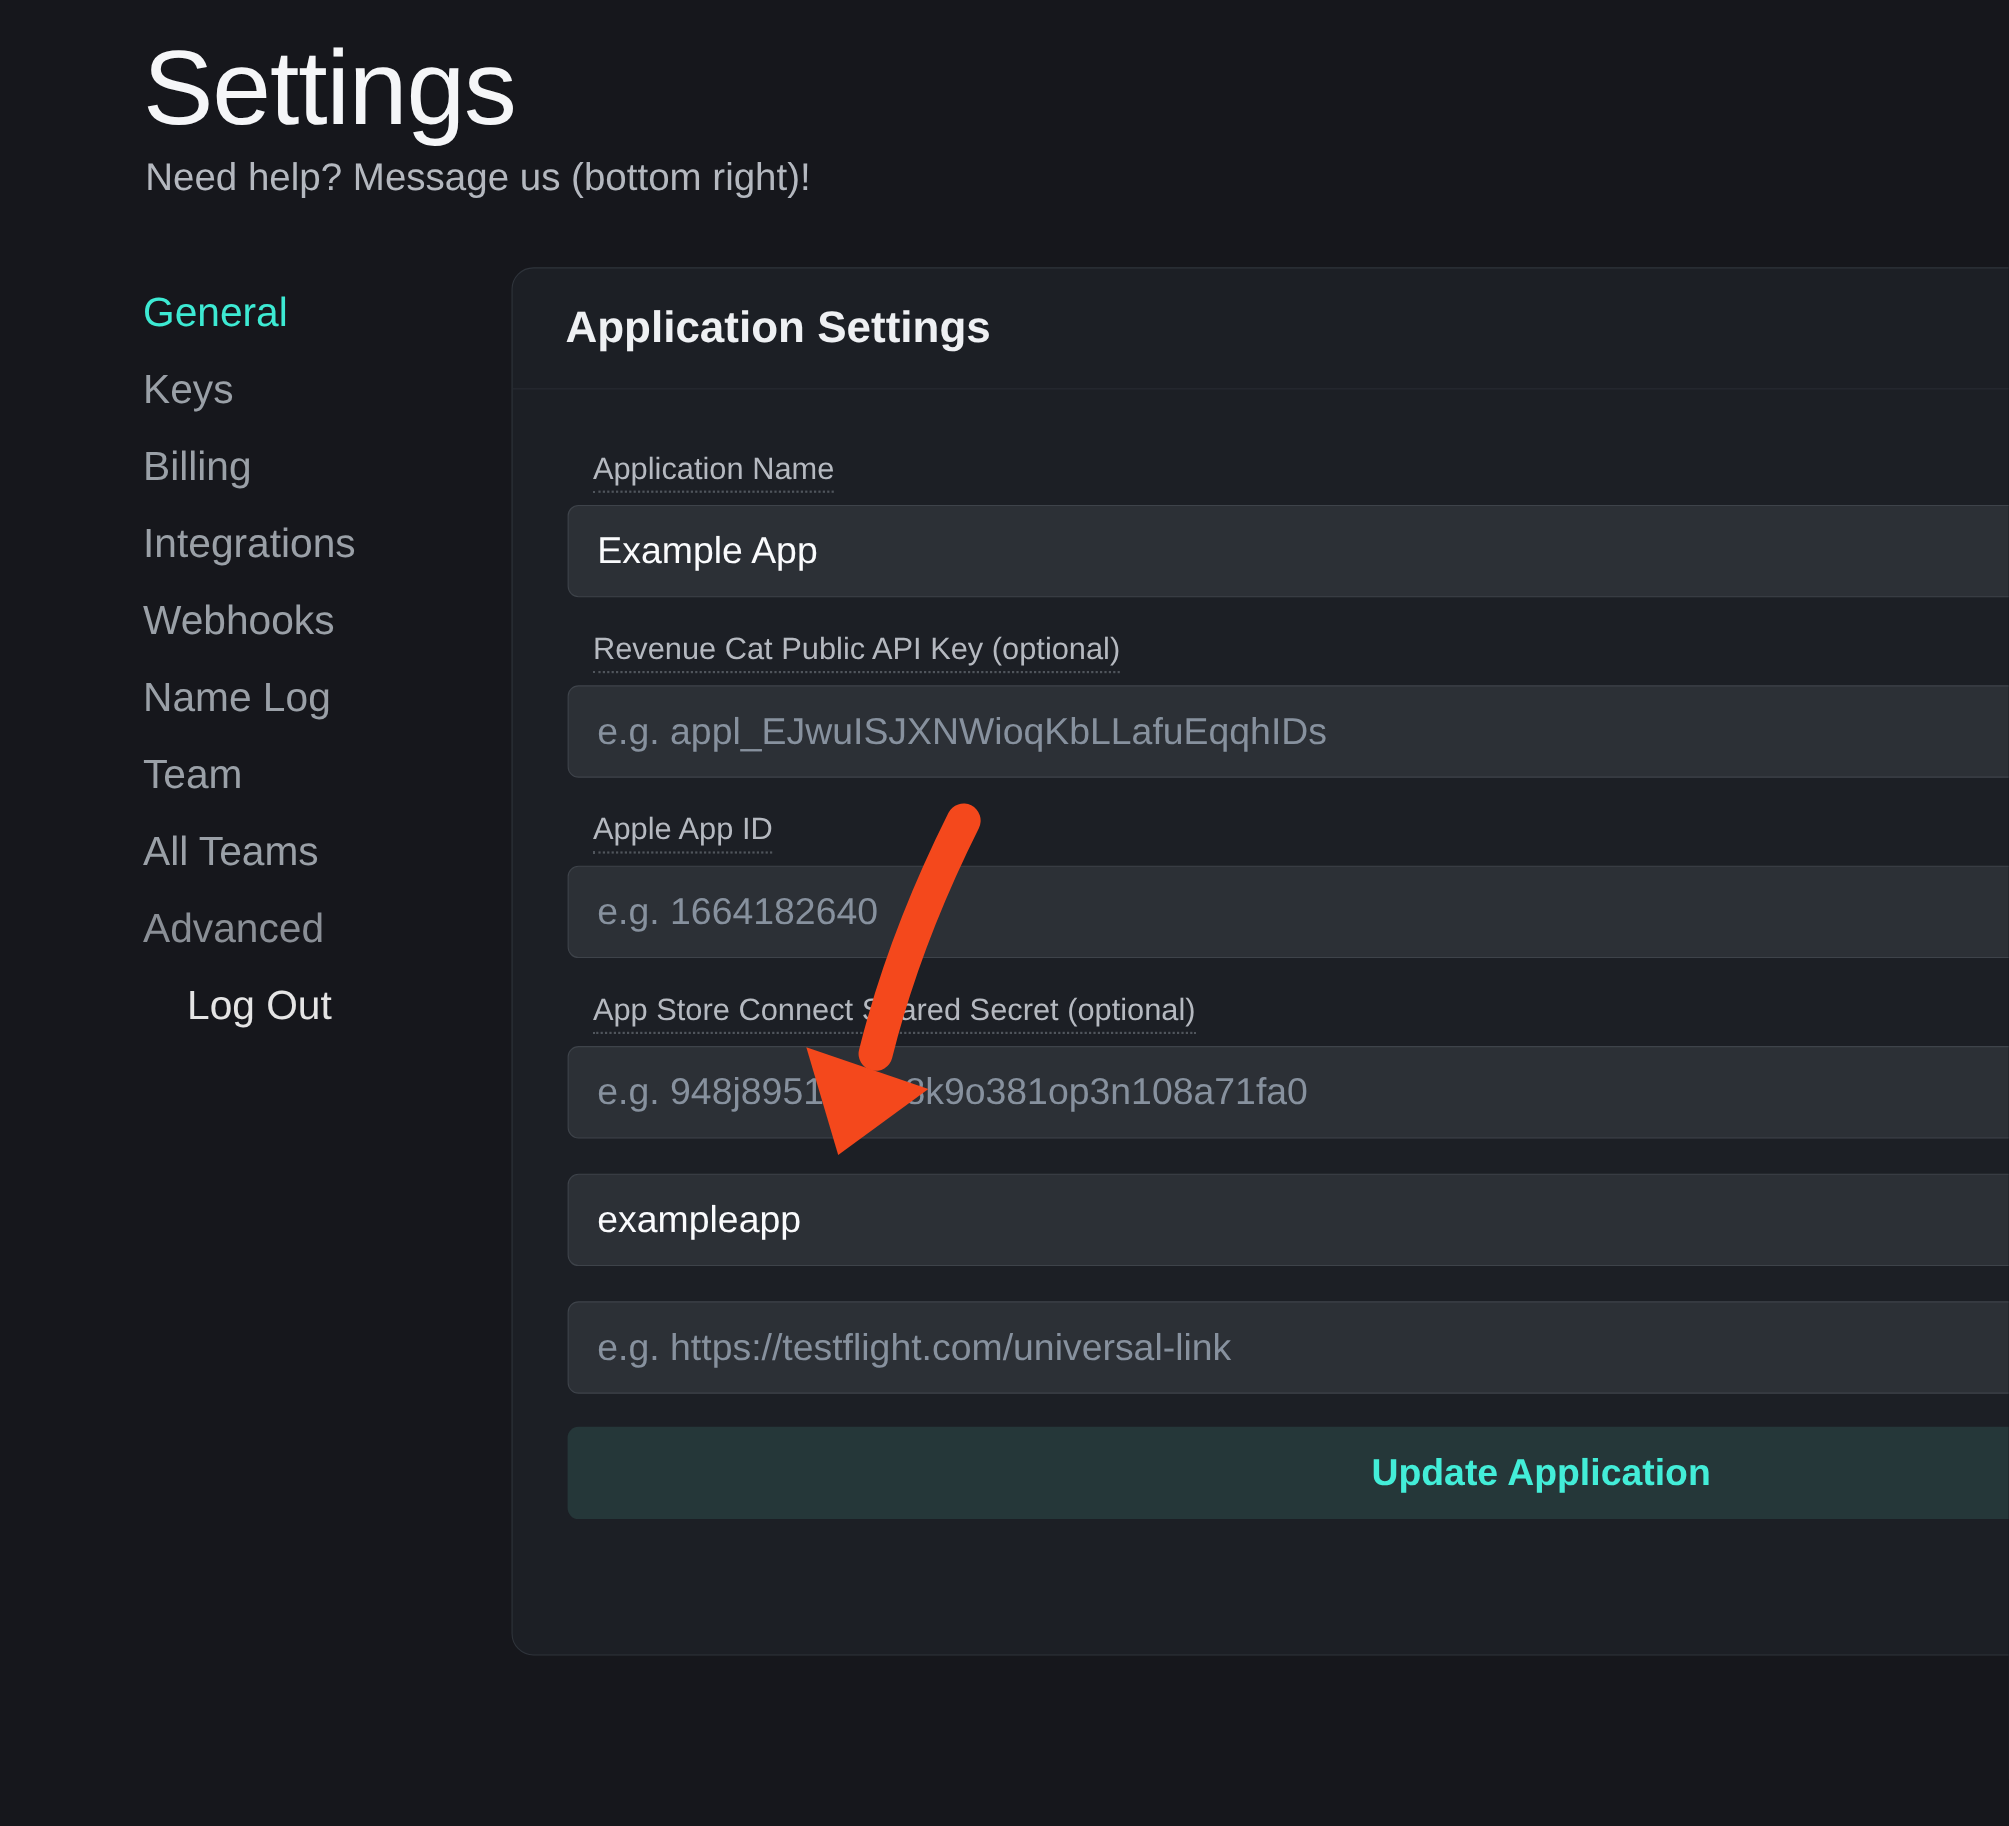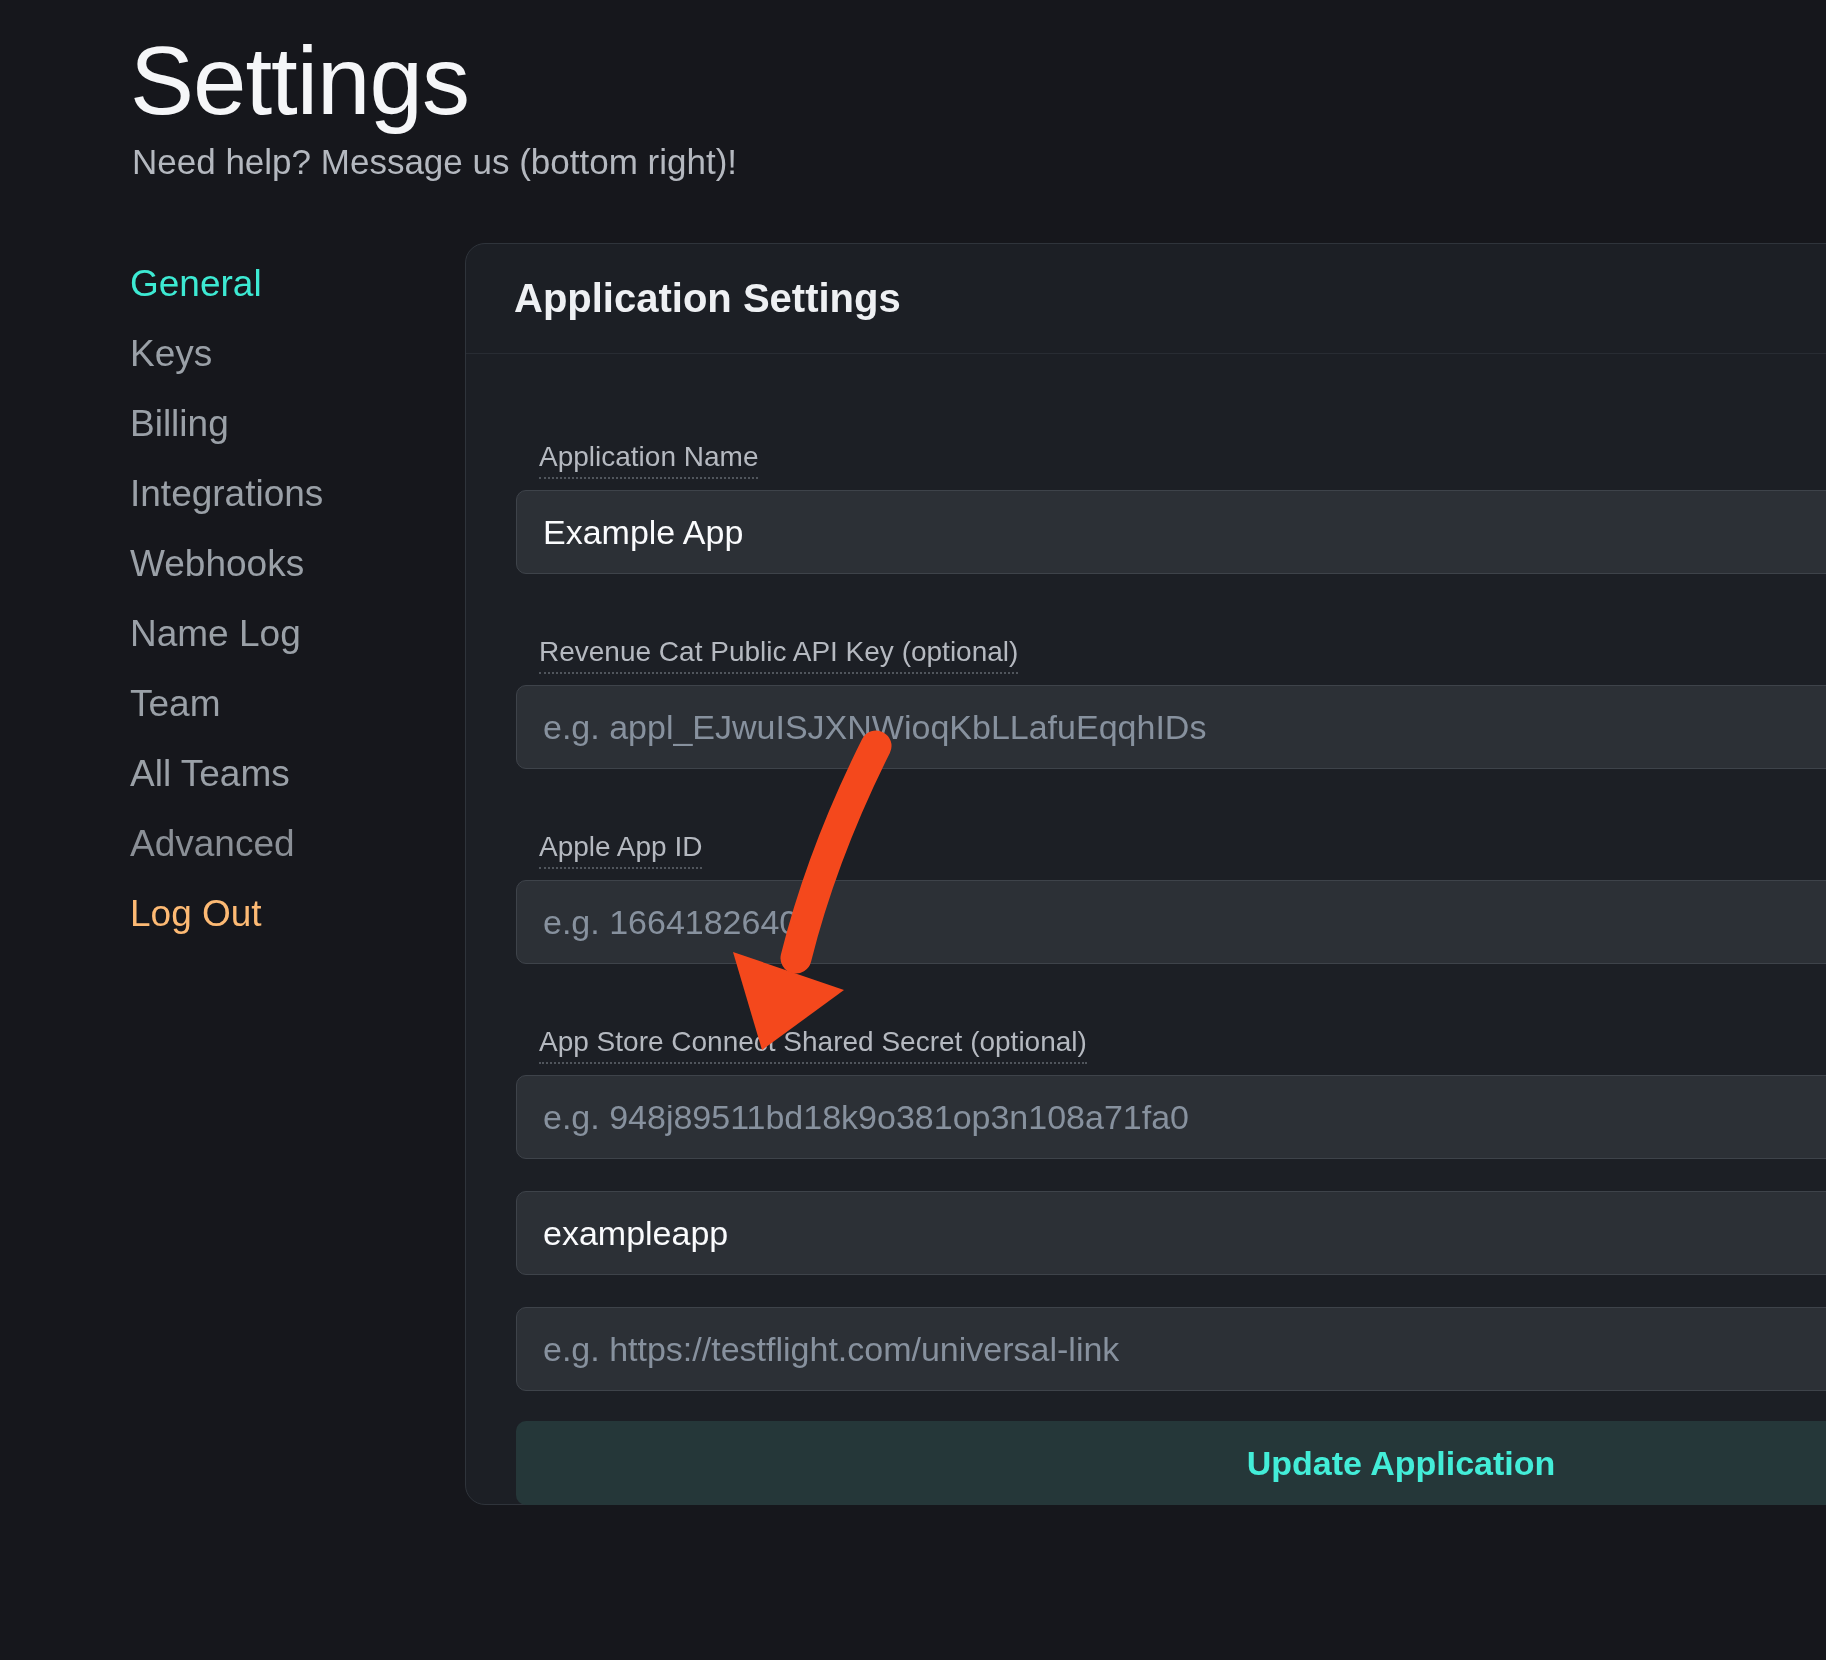--- a/index.html
+++ b/index.html
@@ -20,37 +20,36 @@
   }
   .sidebar {
     position:absolute; left:130px; top:264px; width:300px;
     display:flex; flex-direction:column;
   }
   .side-item {
     font-size:37px; line-height:40px; color:#9aa0a7;
     margin-bottom:30px; cursor:pointer; width:max-content;
   }
   .side-item.active { color:#3dead3; }
-  .side-item.danger { color:#fdba74; }
+  .side-item.danger { color:#e5e5e5;margin-left:40px; }
   .side-item.dim { color:#8a8f96; }
   .card {
     position:absolute; left:465px; top:243px; width:1920px; height:1262px;
     background:#1c1f25; border:1px solid #2f343b; border-radius:20px;
   }
   .card-header {
     height:110px; display:flex; align-items:center;
     padding-left:48px; border-bottom:1px solid #282c33;
   }
   .card-title { font-size:40px; font-weight:600; color:#eef0f3; }
   .card-body { padding:57px 50px 29px 50px; }
   .field-label {
     display:inline-block; margin-left:23px; font-size:28px; line-height:30px;
     color:#b5b9c0; padding-bottom:5px; border-bottom:2px dotted #50555c;
     margin-bottom:11px;
-    margin-top:31px;
   }
   .field-input {
     display:block; width:1770px; height:84px; margin-bottom:32px;
     background:#2c3036; border:1px solid #3e434a; border-radius:10px;
     padding:0 26px; font-size:34px; color:#fafbfd;
     font-family:"Liberation Sans","DejaVu Sans",sans-serif;
     outline:none;
   }
   .field-input::placeholder { color:#87919e; opacity:1; }
   .submit-btn {

